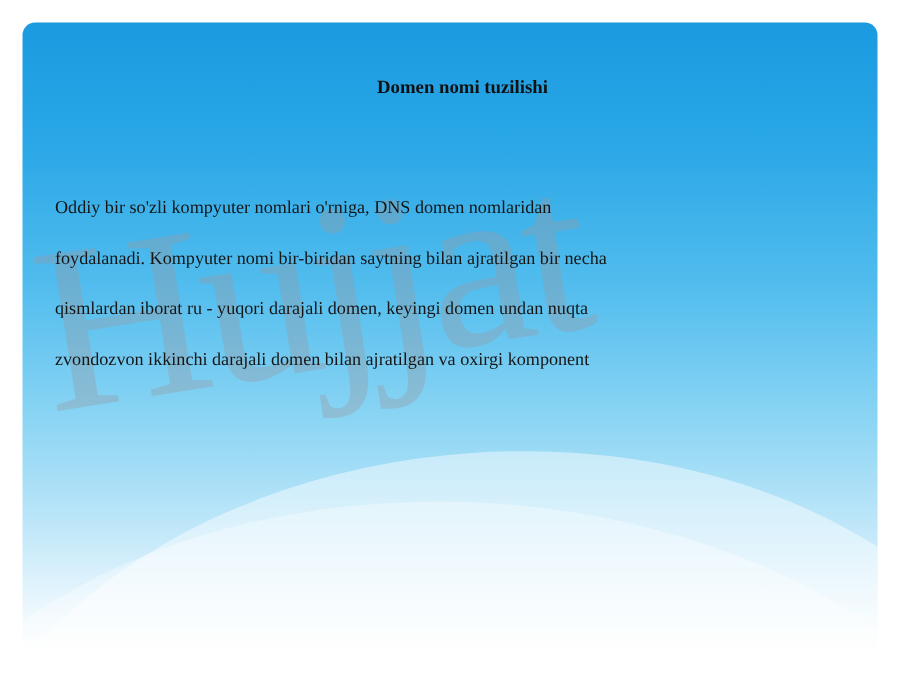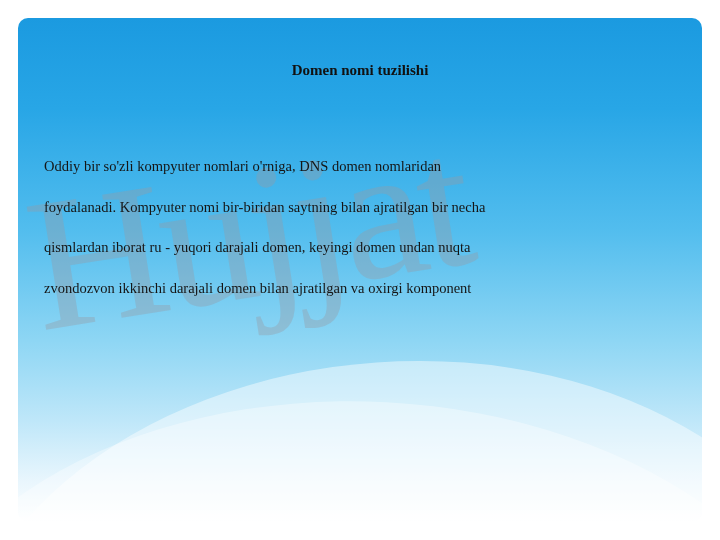--- a/index.html
+++ b/index.html
@@ -81,20 +81,21 @@
   .title {
     position: absolute;
     left: 0;
     top: 44px;
     width: 684px;
     text-align: center;
     font-family: "Liberation Serif", serif;
     font-weight: bold;
     font-size: 15px;
     color: #111111;
+    padding-left: 10px;
   }
   .body-text {
     position: absolute;
     left: 26px;
     top: 140px;
     width: 620px;
     font-family: "Liberation Serif", serif;
     font-size: 14.5px;
     color: #151515;
   }

